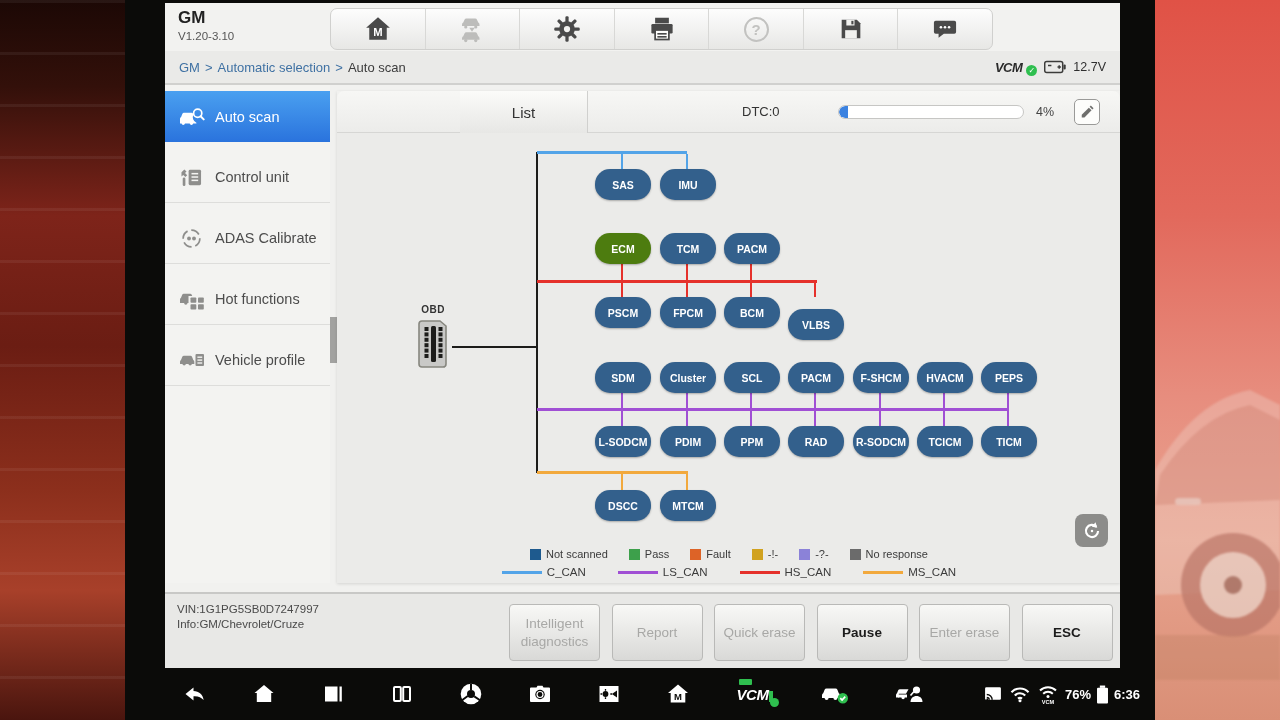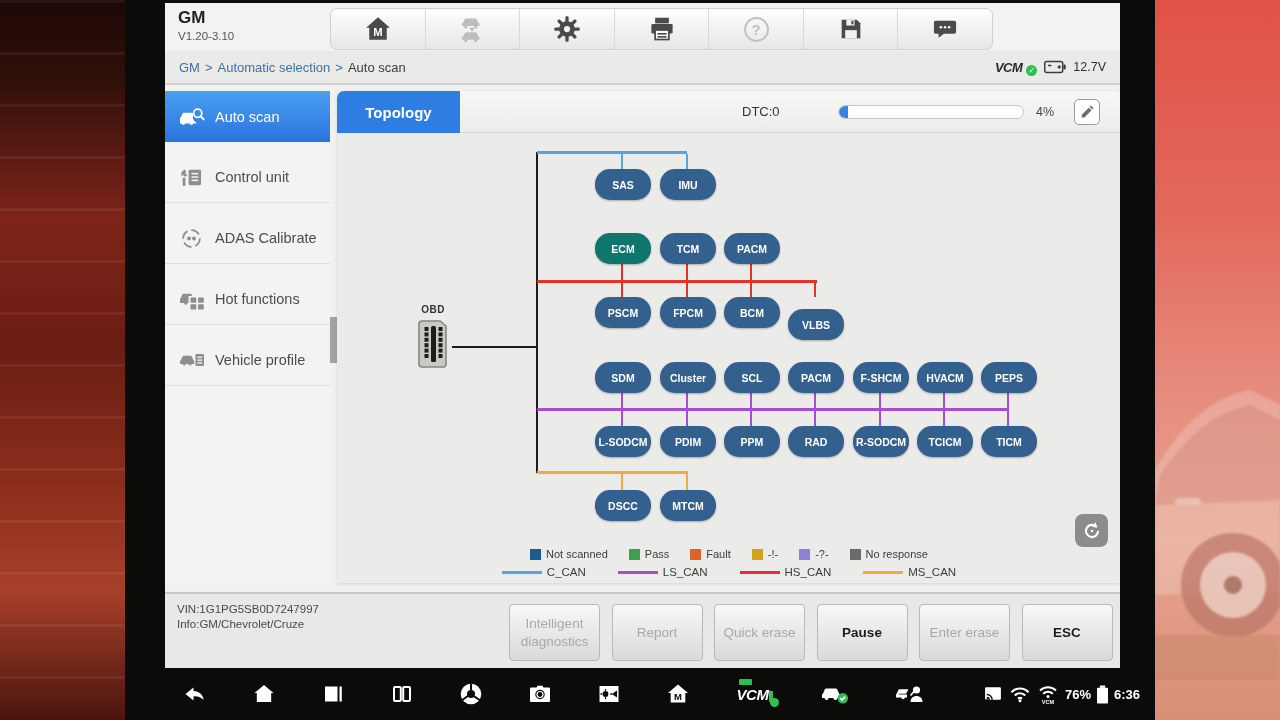--- a/index.html
+++ b/index.html
@@ -69,21 +69,21 @@
   .progress-fill { width:9px; height:100%; background:#3b82e0; border-radius:8px 0 0 8px; }
   .pct { position:absolute; left:699px; top:0; height:42px; line-height:42px; font-size:12.5px; color:#444; }
   .edit-btn { position:absolute; left:737px; top:8px; width:26px; height:26px; border:1.6px solid #9a9a98;
     border-radius:5px; display:flex; align-items:center; justify-content:center; cursor:pointer; background:#fdfdfb; }
 
   
   .canvas { position:relative; width:783px; height:450px; background:#ebebe9; }
   .node { position:absolute; width:56px; height:31px; background:#33608c; border-radius:15px; color:#fff;
     font-size:10.5px; font-weight:bold; display:flex; align-items:center; justify-content:center;
     box-shadow:0 1px 2px rgba(0,0,0,.28); cursor:pointer; }
-  .node.sel { background:#0f766e; }
+  .node.sel { background:#4d7c0f; }
   .ln { position:absolute; }
   .ln-trunk { background:#1c1c1a; }
   .ln-c { background:#53a4e8; }
   .ln-hs { background:#e5312b; }
   .ln-ls { background:#a04fd4; }
   .ln-ms { background:#f2a93d; }
   .obd-label { position:absolute; left:81px; top:171px; width:30px; text-align:center; font-size:10px;
     font-weight:bold; color:#333; letter-spacing:.5px; }
   .refresh-btn { position:absolute; left:738px; top:381px; width:33px; height:33px; background:#8c8c8a;
     border-radius:8px; display:flex; align-items:center; justify-content:center; cursor:pointer; }
@@ -288,21 +288,21 @@
           </span>
           <span>Vehicle profile</span>
         </div>
       </div>
       <div class="collapse-handle">
         <span>‹</span>
       </div>
 
       <div class="main">
         <div class="tabrow">
-          <div class="tab tab-topology">Topology</div>
+          <div class="tab tab-list">List</div>
           <div class="dtc">DTC:0</div>
           <div class="progress">
             <div class="progress-fill"></div>
           </div>
           <div class="pct">4%</div>
           <div class="edit-btn">
             <svg width="14" height="14" viewBox="0 0 16 16">
               <path fill="#6e6e6c" d="M2 14.2v-3.1l8.1-8.1 3.1 3.1-8.1 8.1z"></path>
               <path fill="#6e6e6c" d="M11 2.1L12.4.7l3.1 3.1-1.4 1.4z"></path>
             </svg>

